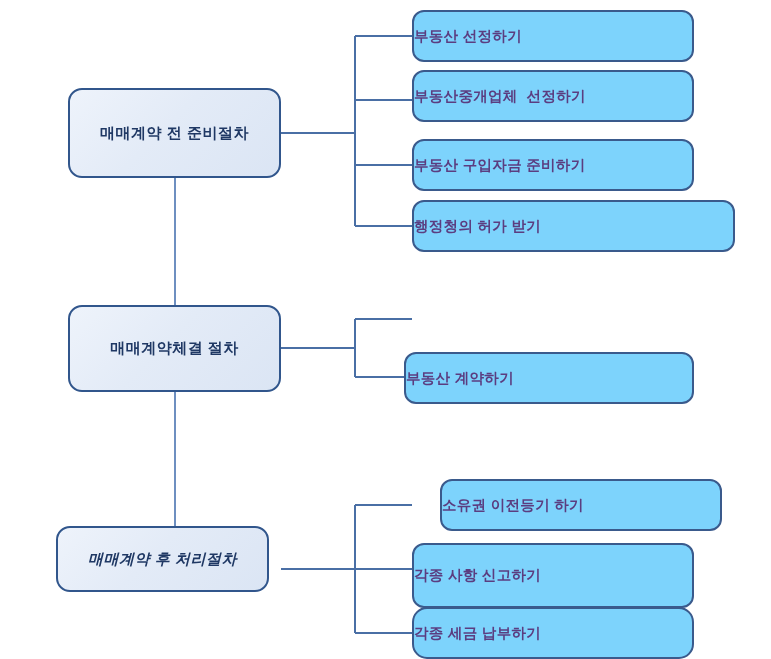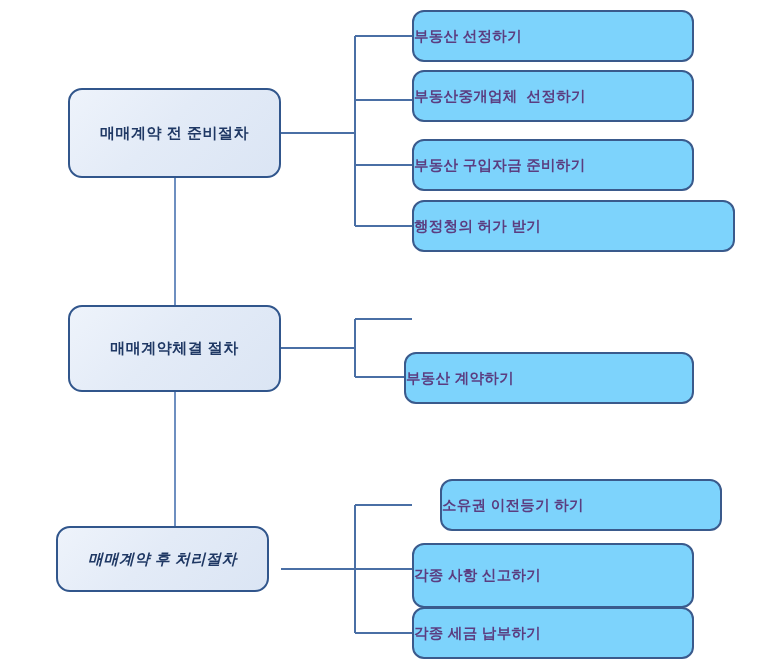--- a/index.html
+++ b/index.html
@@ -117,17 +117,17 @@
   <div class="stage-box" style="left:56px; top:526px; width:213px; height:66px;font-style:italic;">
     <span>매매계약 후 처리절차</span>
   </div>
 
   <div class="task-box" style="left:412px; top:479px; width:282px; height:52px;margin-left:28px;">
     <span>소유권 이전등기 하기</span>
   </div>
   <div class="task-box" style="left:412px; top:543px; width:282px; height:65px;">
     <span>각종 사항 신고하기</span>
   </div>
-  <div class="task-box" style="left:412px; top:607px; width:282px; height:52px;">
+  <div class="task-box" style="left:412px; top:607px; width:282px; height:52px;border-radius:15px;">
     <span>각종 세금 납부하기</span>
   </div>
 
 </div>
 
 </body></html>

